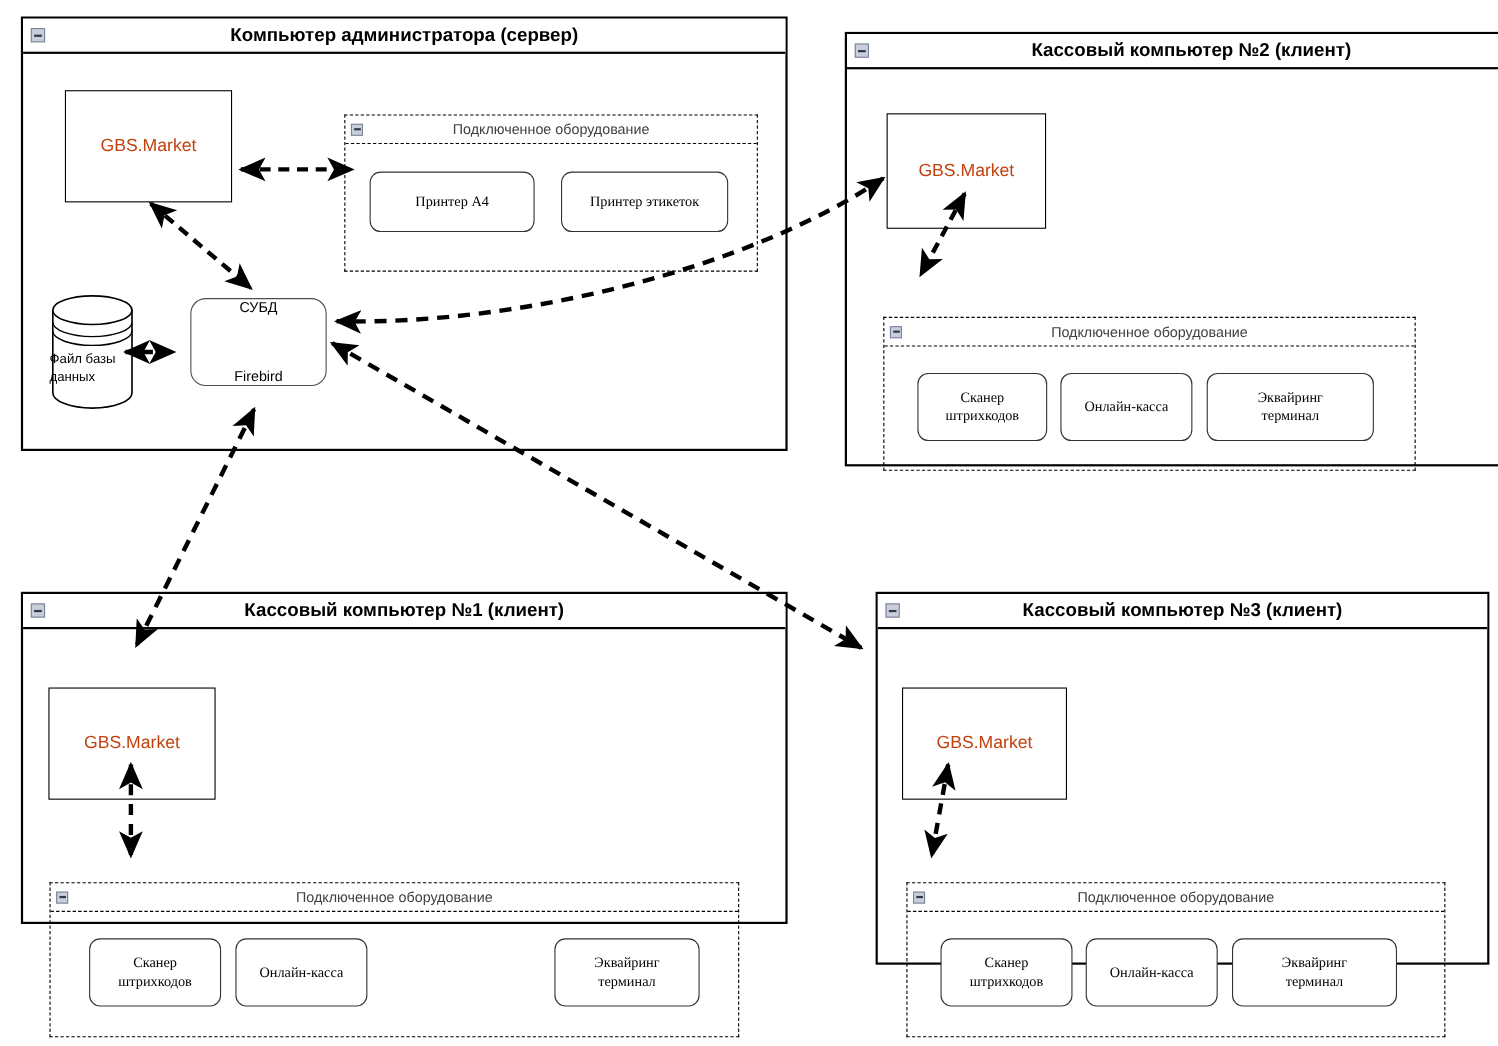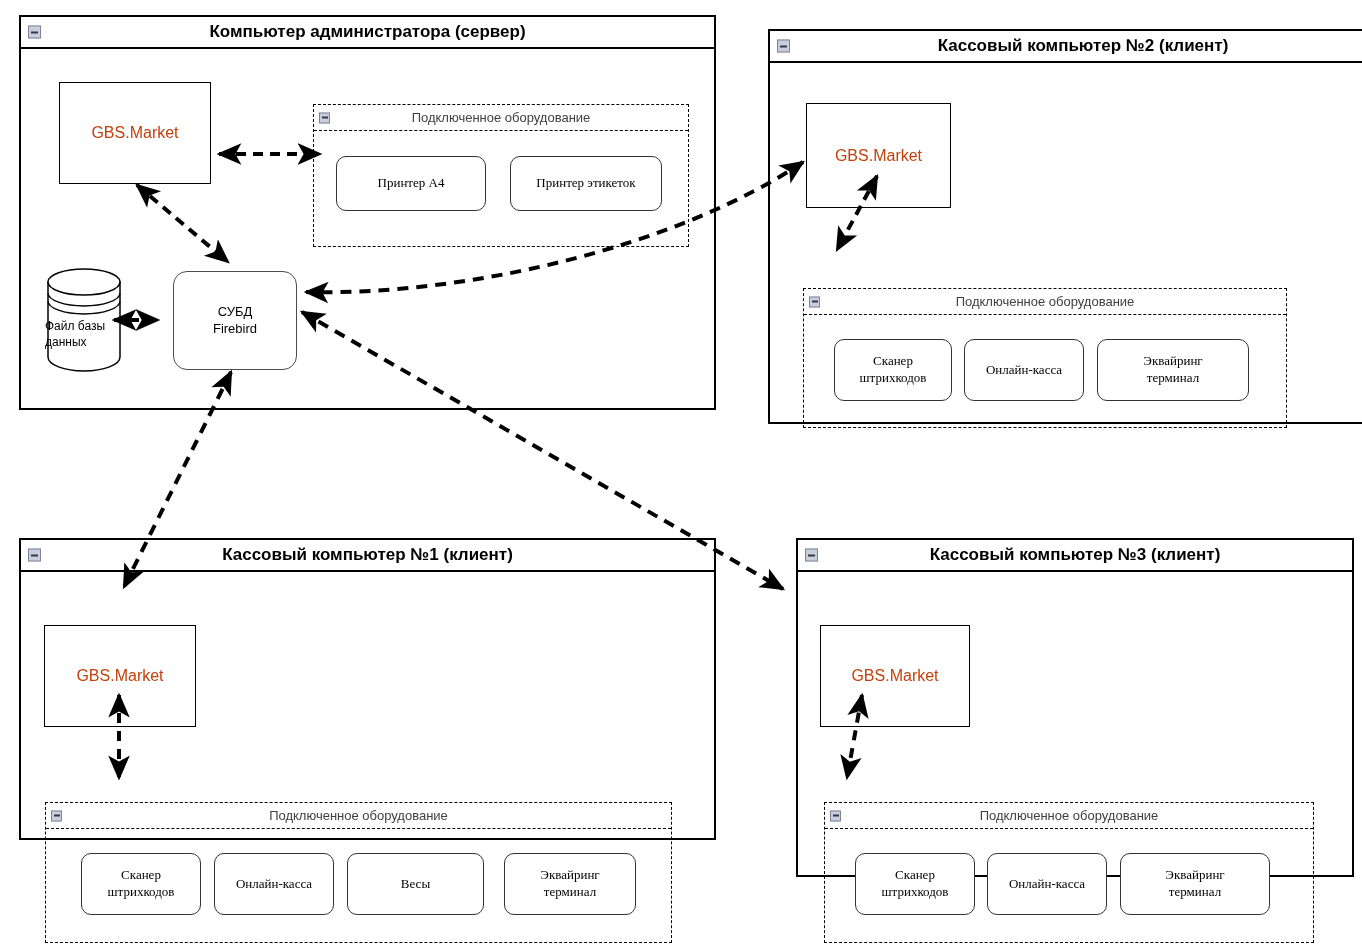--- a/index.html
+++ b/index.html
@@ -228,21 +228,21 @@
           <ellipse cx="39" cy="15" rx="36" ry="13" fill="#ffffff" stroke="#000000" stroke-width="1.5"></ellipse>
           <path d="M3,26 A36,13 0 0 0 75,26" fill="none" stroke="#000000" stroke-width="1.3"></path>
           <path d="M3,34 A36,13 0 0 0 75,34" fill="none" stroke="#000000" stroke-width="1.3"></path>
         </svg>
         <div class="cylinder-label">
           <div>Файл базы</div>
           <div>данных</div>
         </div>
       </div>
 
-      <div class="dbms" style="left:152px; top:222px; width:124px; height:99px;">
+      <div class="dbms" style="left:152px; top:222px; width:124px; height:80px;justify-content:space-between;">
         <div>СУБД</div>
         <div>Firebird</div>
       </div>
 
     </div>
   </div>
 
   <div class="panel" style="left:768px; top:29px; width:630px; height:395px;">
     <div class="panel-title-bar">
       <span class="collapse-icon"></span>
@@ -299,23 +299,20 @@
         </div>
         <div class="equip-items">
           <div class="device" style="left:35px; top:24px; width:120px; height:62px;">
             <span>
               <span>Сканер</span><br>
               <span>штрихкодов</span>
             </span>
           </div>
           <div class="device" style="left:168px; top:24px; width:120px; height:62px;">
             <span>Онлайн-касса</span>
-          </div>
-          <div class="device" style="left:301px; top:24px; width:137px; height:62px;">
-            <span>Весы</span>
           </div>
           <div class="device" style="left:458px; top:24px; width:132px; height:62px;">
             <span>
               <span>Эквайринг</span><br>
               <span>терминал</span>
             </span>
           </div>
         </div>
       </div>
 

